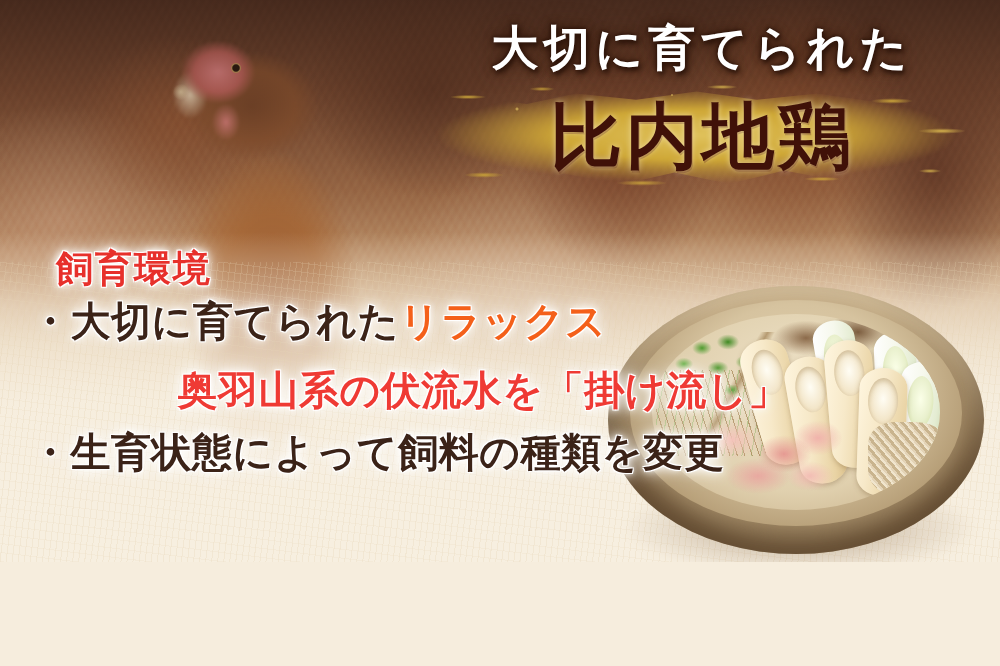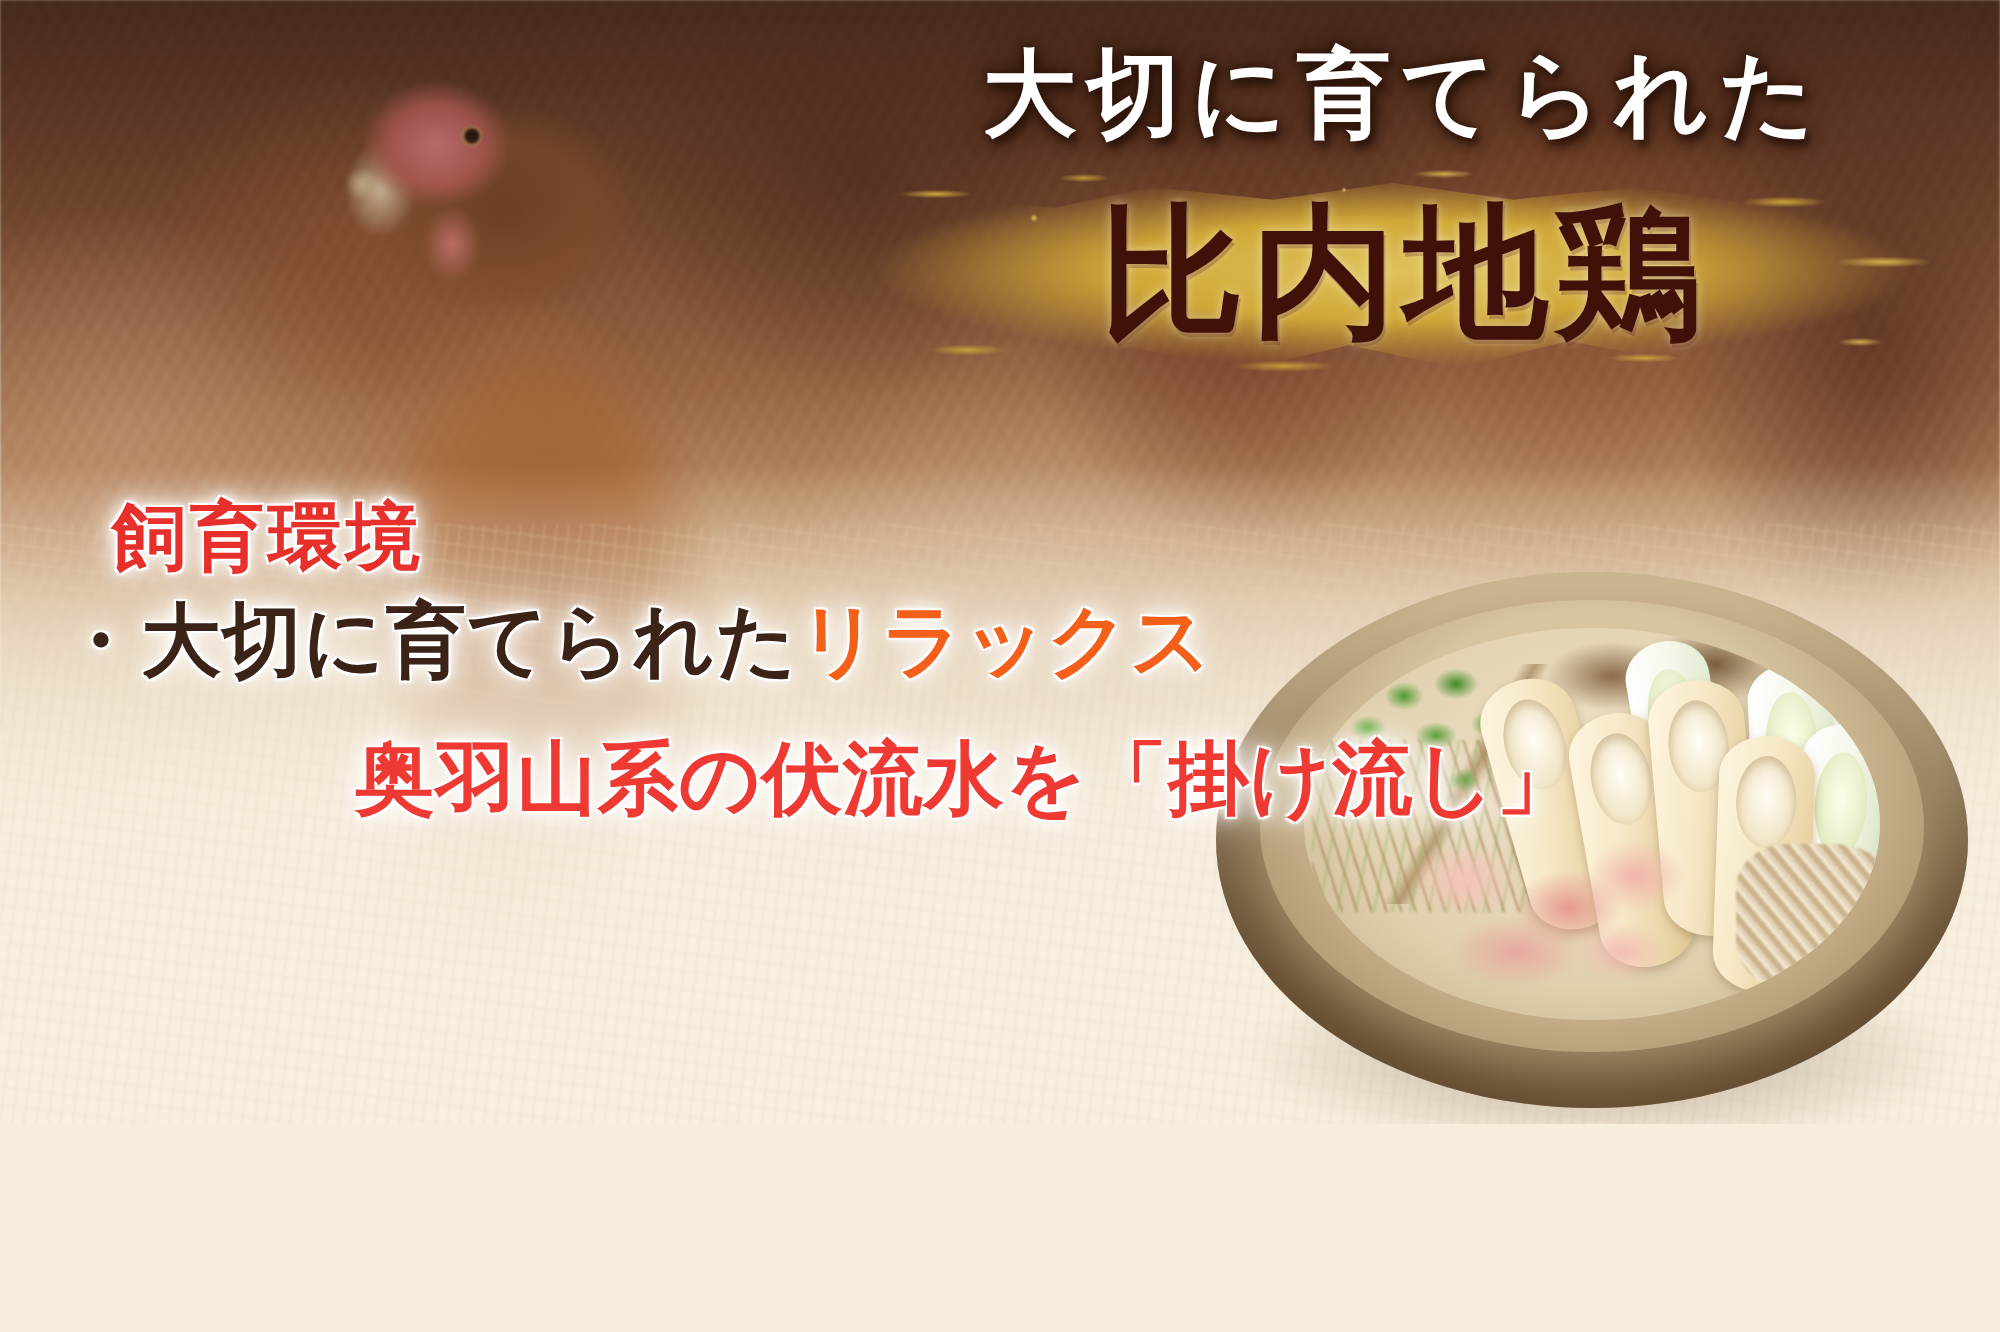--- a/index.html
+++ b/index.html
@@ -312,16 +312,19 @@
 
     <div class="sec-head">飼育環境</div>
 
 
     <div class="line l2">
       <span class="bullet">・</span><span class="brown">大切に育てられた</span><span class="orange">リラックス</span>
     </div>
 
     <div class="red-line">奥羽山系の伏流水を「掛け流し」</div>
 
+    <div class="line l4">
+      <span class="bullet">・</span><span class="brown">生育状態によって飼料の種類を変更</span>
+    </div>
 
 
   </div>
 </div>
 
 </body></html>

